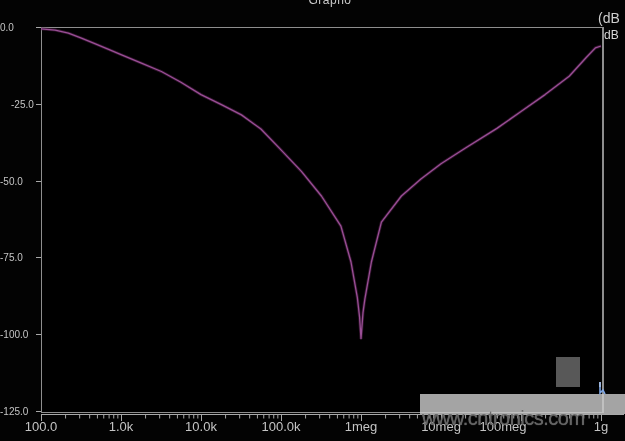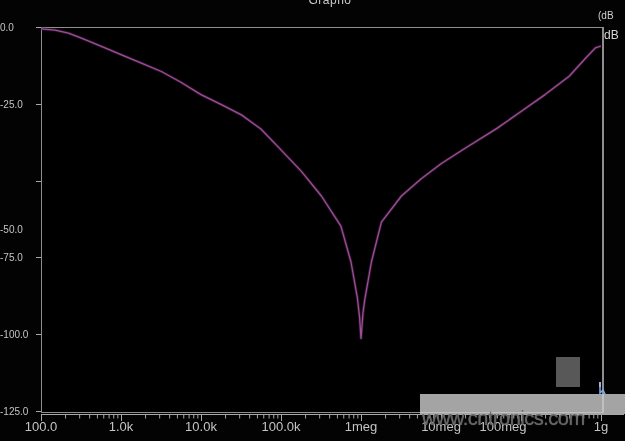--- a/index.html
+++ b/index.html
@@ -22,21 +22,21 @@
     position:absolute;left:0;width:34px;text-align:left;
     color:#c4c4c4;font-size:10px;z-index:2;
   }
   .ytick{position:absolute;width:5px;height:1px;background:#a8a8a8;left:36px;z-index:2;}
   .xaxis-svg{position:absolute;left:0;top:409px;width:625px;height:16px;z-index:5;}
   .xlabels .xlab{
     position:absolute;top:419px;transform:translateX(-50%);
     color:#c4c4c4;font-size:13px;white-space:nowrap;z-index:5;
   }
   .axis-unit-label{
-    position:absolute;left:598px;top:10px;color:#cfcfcf;font-size:10px;z-index:2;white-space:nowrap;
+    position:absolute;left:598px;top:10px;color:#cfcfcf;font-size:14px;z-index:2;white-space:nowrap;
   }
   .series-label{
     position:absolute;left:604px;top:28px;color:#d6d6d6;font-size:12px;z-index:2;white-space:nowrap;
   }
   .watermark-band{
     position:absolute;left:420px;top:394px;width:205px;height:20px;
     background:rgba(205,205,205,.8);z-index:4;
   }
   .watermark-block{
     position:absolute;left:556px;top:357px;width:24px;height:30px;
@@ -57,23 +57,23 @@
   <div class="window-title">Grapho</div>
 
   <div class="axis-unit-label">(dB</div>
   <div class="series-label">dB</div>
 
   <div class="plot-frame"></div>
 
   <div class="ylabels">
       <div class="ylab" style="top: 22px;">0.0</div>
       <div class="ytick" style="top: 27px;"></div>
-      <div class="ylab" style="top: 98.8px;">-25.0</div>
+      <div class="ylab" style="top: 98.8px; margin-left: 11px;">-25.0</div>
       <div class="ytick" style="top: 103.8px;"></div>
-      <div class="ylab" style="top: 175.6px; margin-top: 48px;">-50.0</div>
+      <div class="ylab" style="top: 175.6px;">-50.0</div>
       <div class="ytick" style="top: 180.6px;"></div>
       <div class="ylab" style="top: 252.4px;">-75.0</div>
       <div class="ytick" style="top: 257.4px;"></div>
       <div class="ylab" style="top: 329.2px;">-100.0</div>
       <div class="ytick" style="top: 334.2px;"></div>
       <div class="ylab" style="top: 406px;">-125.0</div>
       <div class="ytick" style="top: 411px;"></div>
     </div>
   <div class="xlabels">
       <div class="xlab" style="left: 41px;">100.0</div>

